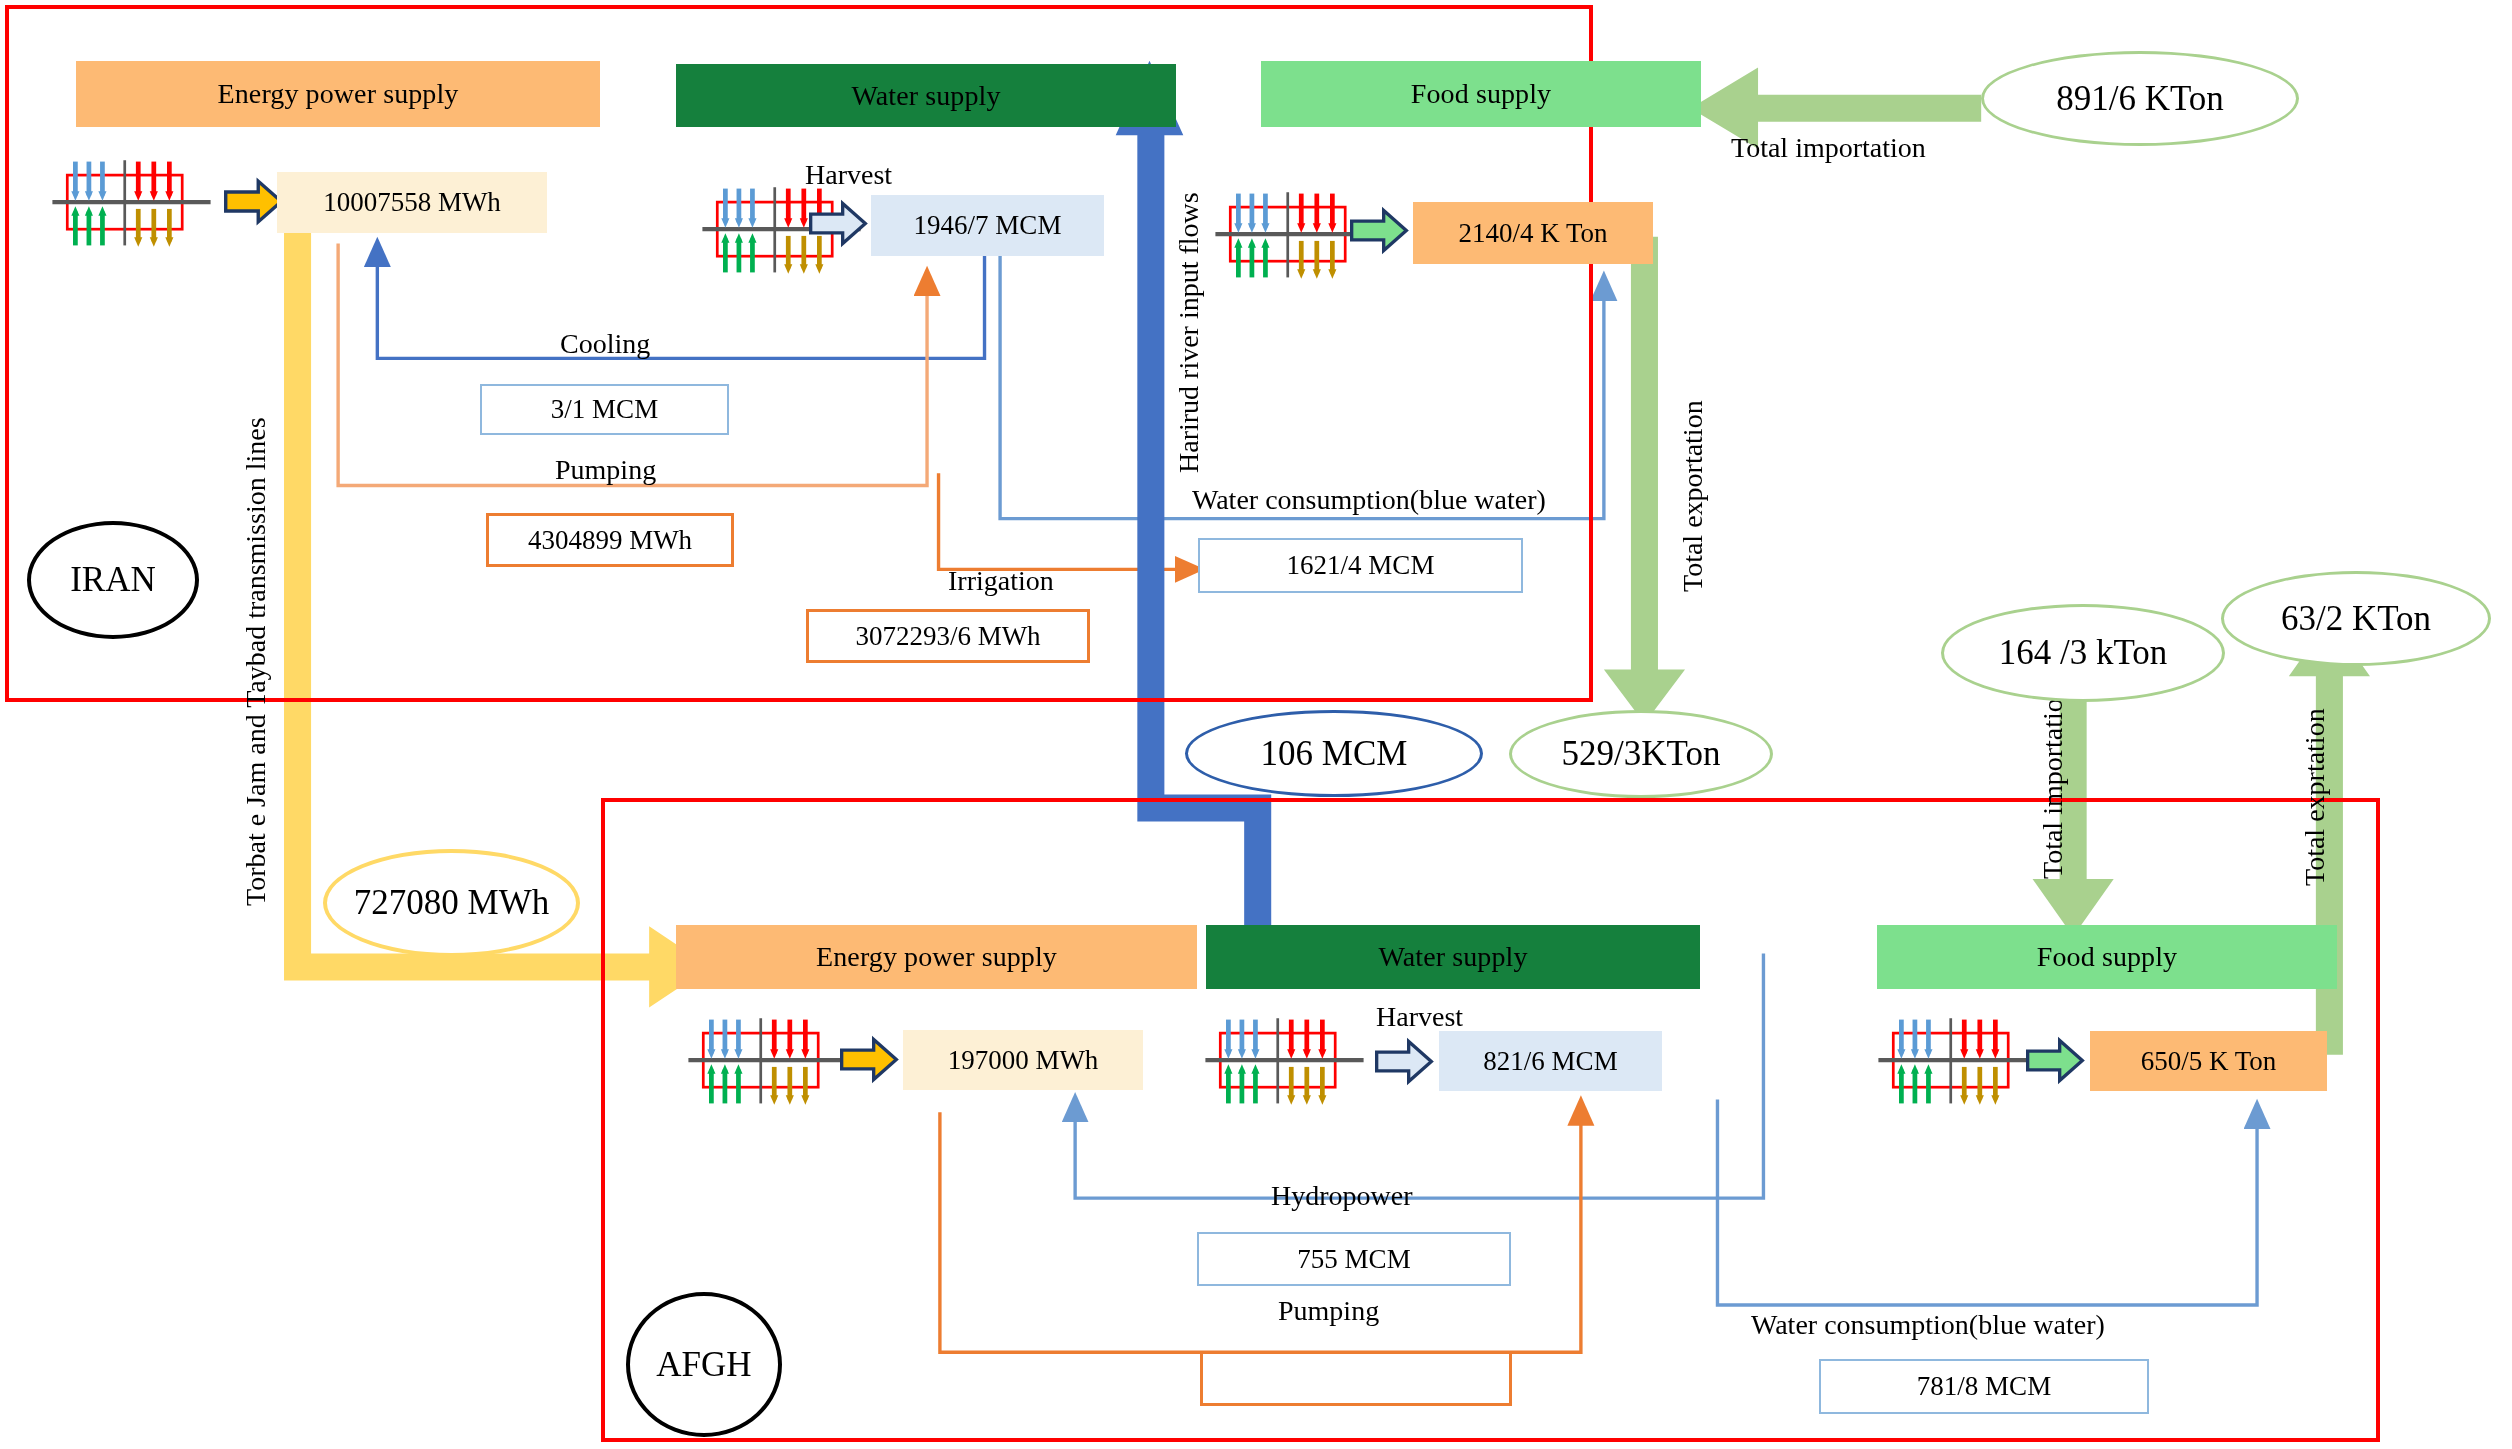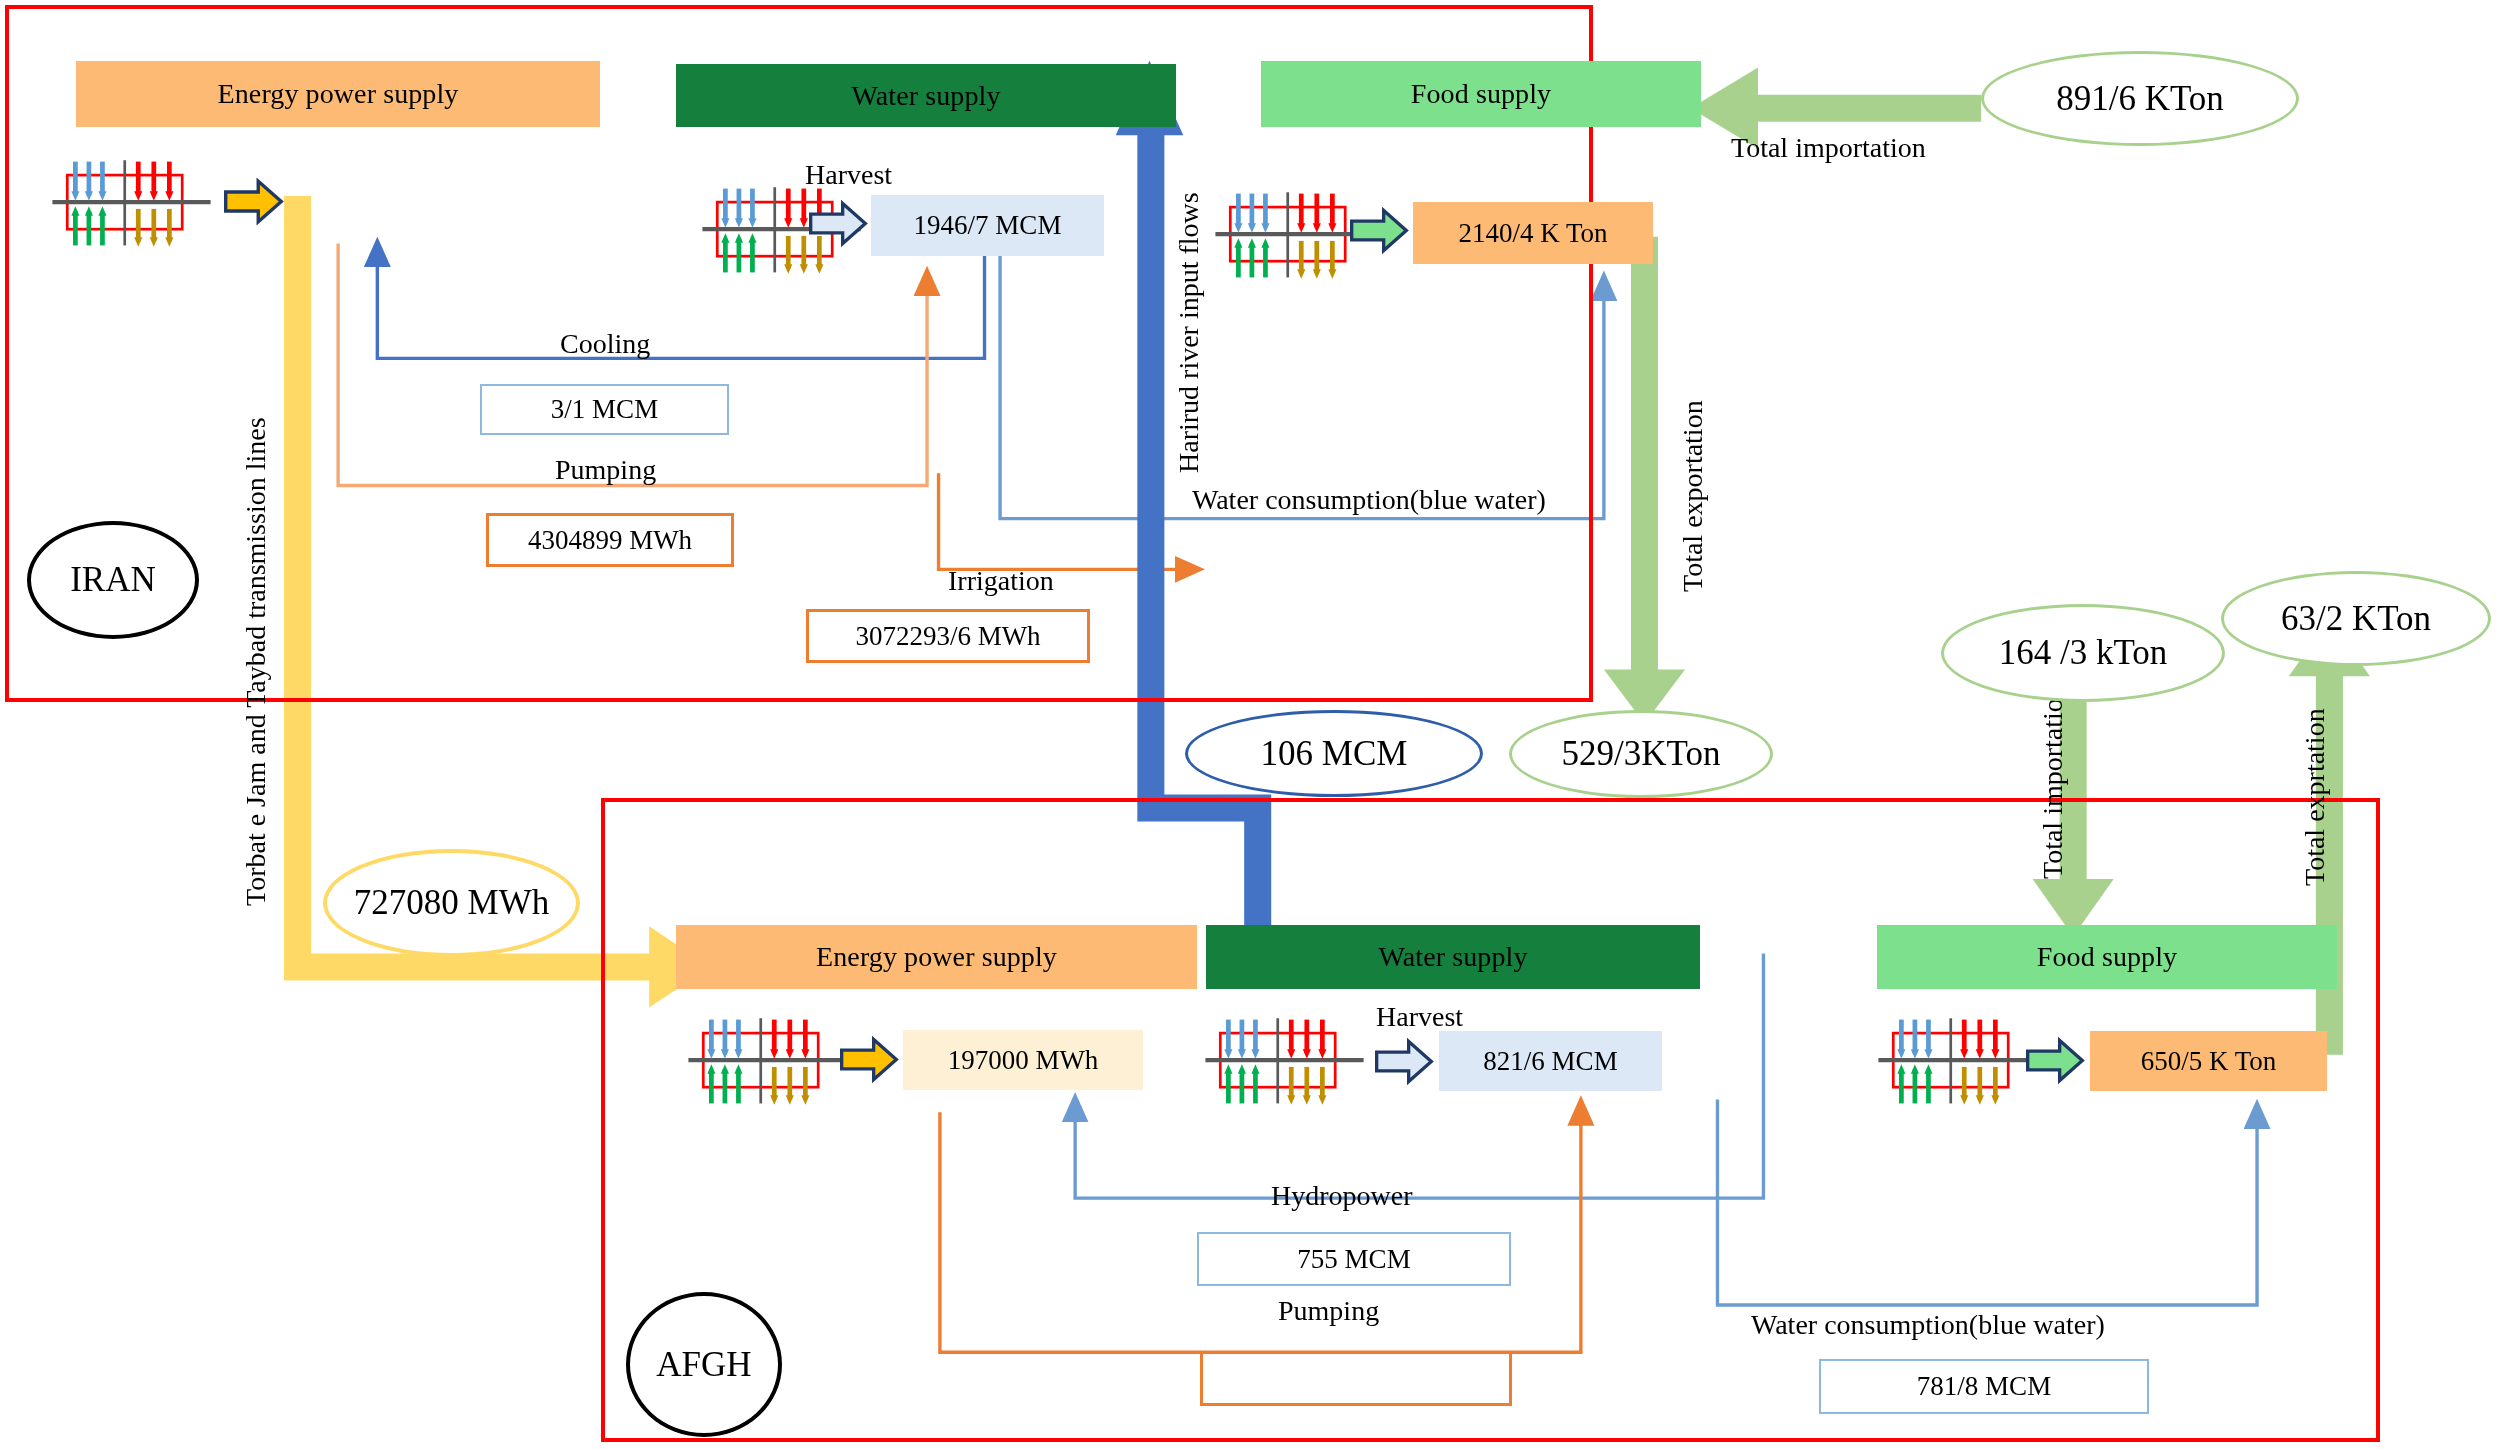--- a/index.html
+++ b/index.html
@@ -191,20 +191,21 @@
           <path d="M152,120 L164,120 L158,134 z"></path>
           <path d="M175,120 L187,120 L181,134 z"></path>
         </g>
     </svg>
   </div>
   <div class="abs" style="left:223px;top:177px;">
     <svg width="61" height="49" viewBox="0 0 90 72">
         <path d="M4,22 L52,22 L52,6 L86,36 L52,66 L52,50 L4,50 z" fill="#FFC000" stroke="#1F3864" stroke-width="5"></path>
       </svg>
   </div>
+  <div class="abs value-chip chip-energy" style="left:277px;top:172px;width:270px;height:61px;">10007558 MWh</div>
 
   <div class="meter" style="left:697px;top:183px;">
     <svg width="169" height="95" viewBox="0 0 250 140">
       <rect x="30" y="28" width="170" height="80" fill="none" stroke="#FF0000" stroke-width="4"></rect>
       <line x1="8" y1="68" x2="242" y2="68" stroke="#595959" stroke-width="6"></line>
       <line x1="115" y1="6" x2="115" y2="132" stroke="#595959" stroke-width="4"></line>
       <g stroke="#5B9BD5" stroke-width="7">
           <path d="M42,8 L42,58"></path>
           <path d="M62,8 L62,58"></path>
           <path d="M82,8 L82,58"></path>
@@ -311,20 +312,21 @@
   <div class="abs lbl" style="left:560px;top:328px;">Cooling</div>
   <div class="abs box box-blue-light" style="left:480px;top:384px;width:249px;height:51px;">3/1 MCM</div>
 
   <div class="abs lbl" style="left:555px;top:454px;">Pumping</div>
   <div class="abs box box-orange" style="left:486px;top:513px;width:248px;height:54px;">4304899 MWh</div>
 
   <div class="abs lbl" style="left:948px;top:565px;">Irrigation</div>
   <div class="abs box box-orange" style="left:806px;top:609px;width:284px;height:54px;">3072293/6 MWh</div>
 
   <div class="abs lbl" style="left:1192px;top:484px;">Water consumption(blue water)</div>
+  <div class="abs box box-blue-light" style="left:1198px;top:538px;width:325px;height:55px;">1621/4 MCM</div>
 
   <div class="abs lbl" style="left:1731px;top:132px;">Total importation</div>
   <div class="abs ellipse ell-green" style="left:1981px;top:51px;width:318px;height:95px;">891/6 KTon</div>
 
   <div class="abs lbl rot90" style="left:1677px;top:592px;">Total exportation</div>
   <div class="abs ellipse ell-green" style="left:1509px;top:710px;width:264px;height:88px;">529/3KTon</div>
 
   <div class="abs lbl rot90" style="left:1173px;top:473px;">Harirud river input flows</div>
   <div class="abs ellipse ell-blue" style="left:1185px;top:710px;width:298px;height:87px;">106 MCM</div>
 

